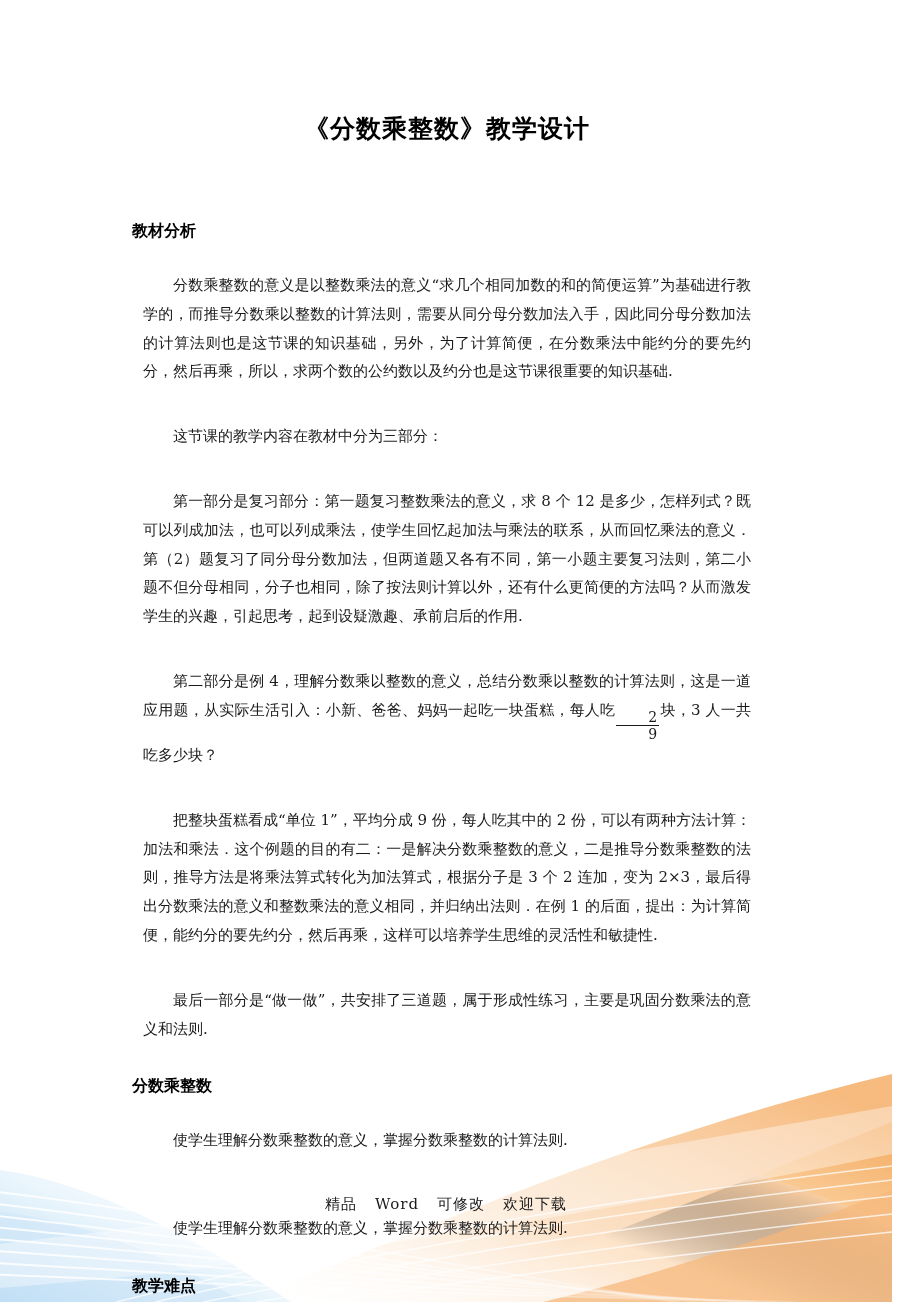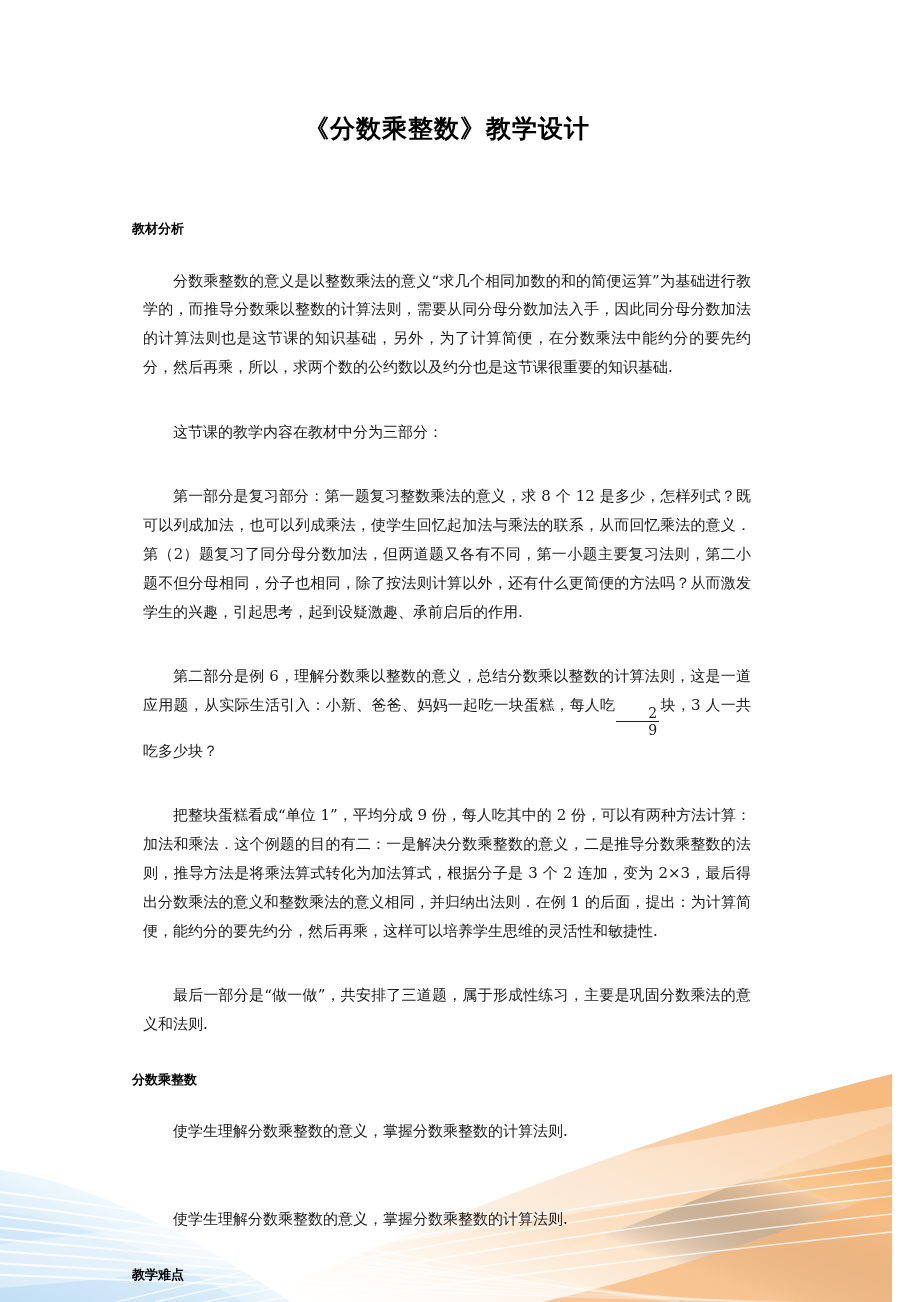--- a/index.html
+++ b/index.html
@@ -43,21 +43,21 @@
     font-size: 25px;
     font-weight: bold;
     letter-spacing: 1px;
     margin: 0;
     padding-top: 112px;
     font-family: "DejaVu Sans", "Liberation Sans", sans-serif;
     color: #000;
   }
 
   .section-head {
-    font-size: 13px;
+    font-size: 16px;
     font-weight: bold;
     font-family: "DejaVu Sans", "Liberation Sans", sans-serif;
     color: #000;
     margin: 0;
     padding: 0;
     line-height: 1.5;
   }
 
   .para {
     font-size: 15px;
@@ -187,21 +187,21 @@
 
     <p class="para">分数乘整数的意义是以整数乘法的意义“求几个相同加数的和的简便运算”为基础进行教学的，而推导分数乘以整数的计算法则，需要从同分母分数加法入手，因此同分母分数加法的计算法则也是这节课的知识基础，另外，为了计算简便，在分数乘法中能约分的要先约分，然后再乘，所以，求两个数的公约数以及约分也是这节课很重要的知识基础.</p>
     <div class="gap-sm"></div>
 
     <p class="para">这节课的教学内容在教材中分为三部分：</p>
     <div class="gap-sm"></div>
 
     <p class="para">第一部分是复习部分：第一题复习整数乘法的意义，求 8 个 12 是多少，怎样列式？既可以列成加法，也可以列成乘法，使学生回忆起加法与乘法的联系，从而回忆乘法的意义．第（2）题复习了同分母分数加法，但两道题又各有不同，第一小题主要复习法则，第二小题不但分母相同，分子也相同，除了按法则计算以外，还有什么更简便的方法吗？从而激发学生的兴趣，引起思考，起到设疑激趣、承前启后的作用.</p>
     <div class="gap-sm"></div>
 
-    <p class="para"><span>第二部分是例 6，理解分数乘以整数的意义，总结分数乘以整数的计算法则，这是一道应用题，从实际生活引入：小新、爸爸、妈妈一起吃一块蛋糕，每人吃</span><span class="frac">
+    <p class="para"><span>第二部分是例 4，理解分数乘以整数的意义，总结分数乘以整数的计算法则，这是一道应用题，从实际生活引入：小新、爸爸、妈妈一起吃一块蛋糕，每人吃</span><span class="frac">
           <span class="num">2</span>
           <span class="bar"></span>
           <span class="den">9</span>
         </span><span>块，3 人一共吃多少块？</span></p>
     <div class="gap-sm"></div>
 
     <p class="para">把整块蛋糕看成“单位 1”，平均分成 9 份，每人吃其中的 2 份，可以有两种方法计算：加法和乘法．这个例题的目的有二：一是解决分数乘整数的意义，二是推导分数乘整数的法则，推导方法是将乘法算式转化为加法算式，根据分子是 3 个 2 连加，变为 2×3，最后得出分数乘法的意义和整数乘法的意义相同，并归纳出法则．在例 1 的后面，提出：为计算简便，能约分的要先约分，然后再乘，这样可以培养学生思维的灵活性和敏捷性.</p>
     <div class="gap-sm"></div>
 
     <p class="para">最后一部分是“做一做”，共安排了三道题，属于形成性练习，主要是巩固分数乘法的意义和法则.</p>
@@ -218,14 +218,17 @@
     <p class="para">使学生理解分数乘整数的意义，掌握分数乘整数的计算法则.</p>
 
     <div class="gap-md"></div>
 
     <div class="section-head">教学难点</div>
     <div class="gap-head"></div>
     <p class="para">引导学生总结分数乘整数的计算法则.</p>
 
   </div>
 
+  <div class="footer-line">
+    <span>精品</span><span>Word</span><span>可修改</span><span>欢迎下载</span>
+  </div>
 
 </div>
 
 </body></html>

